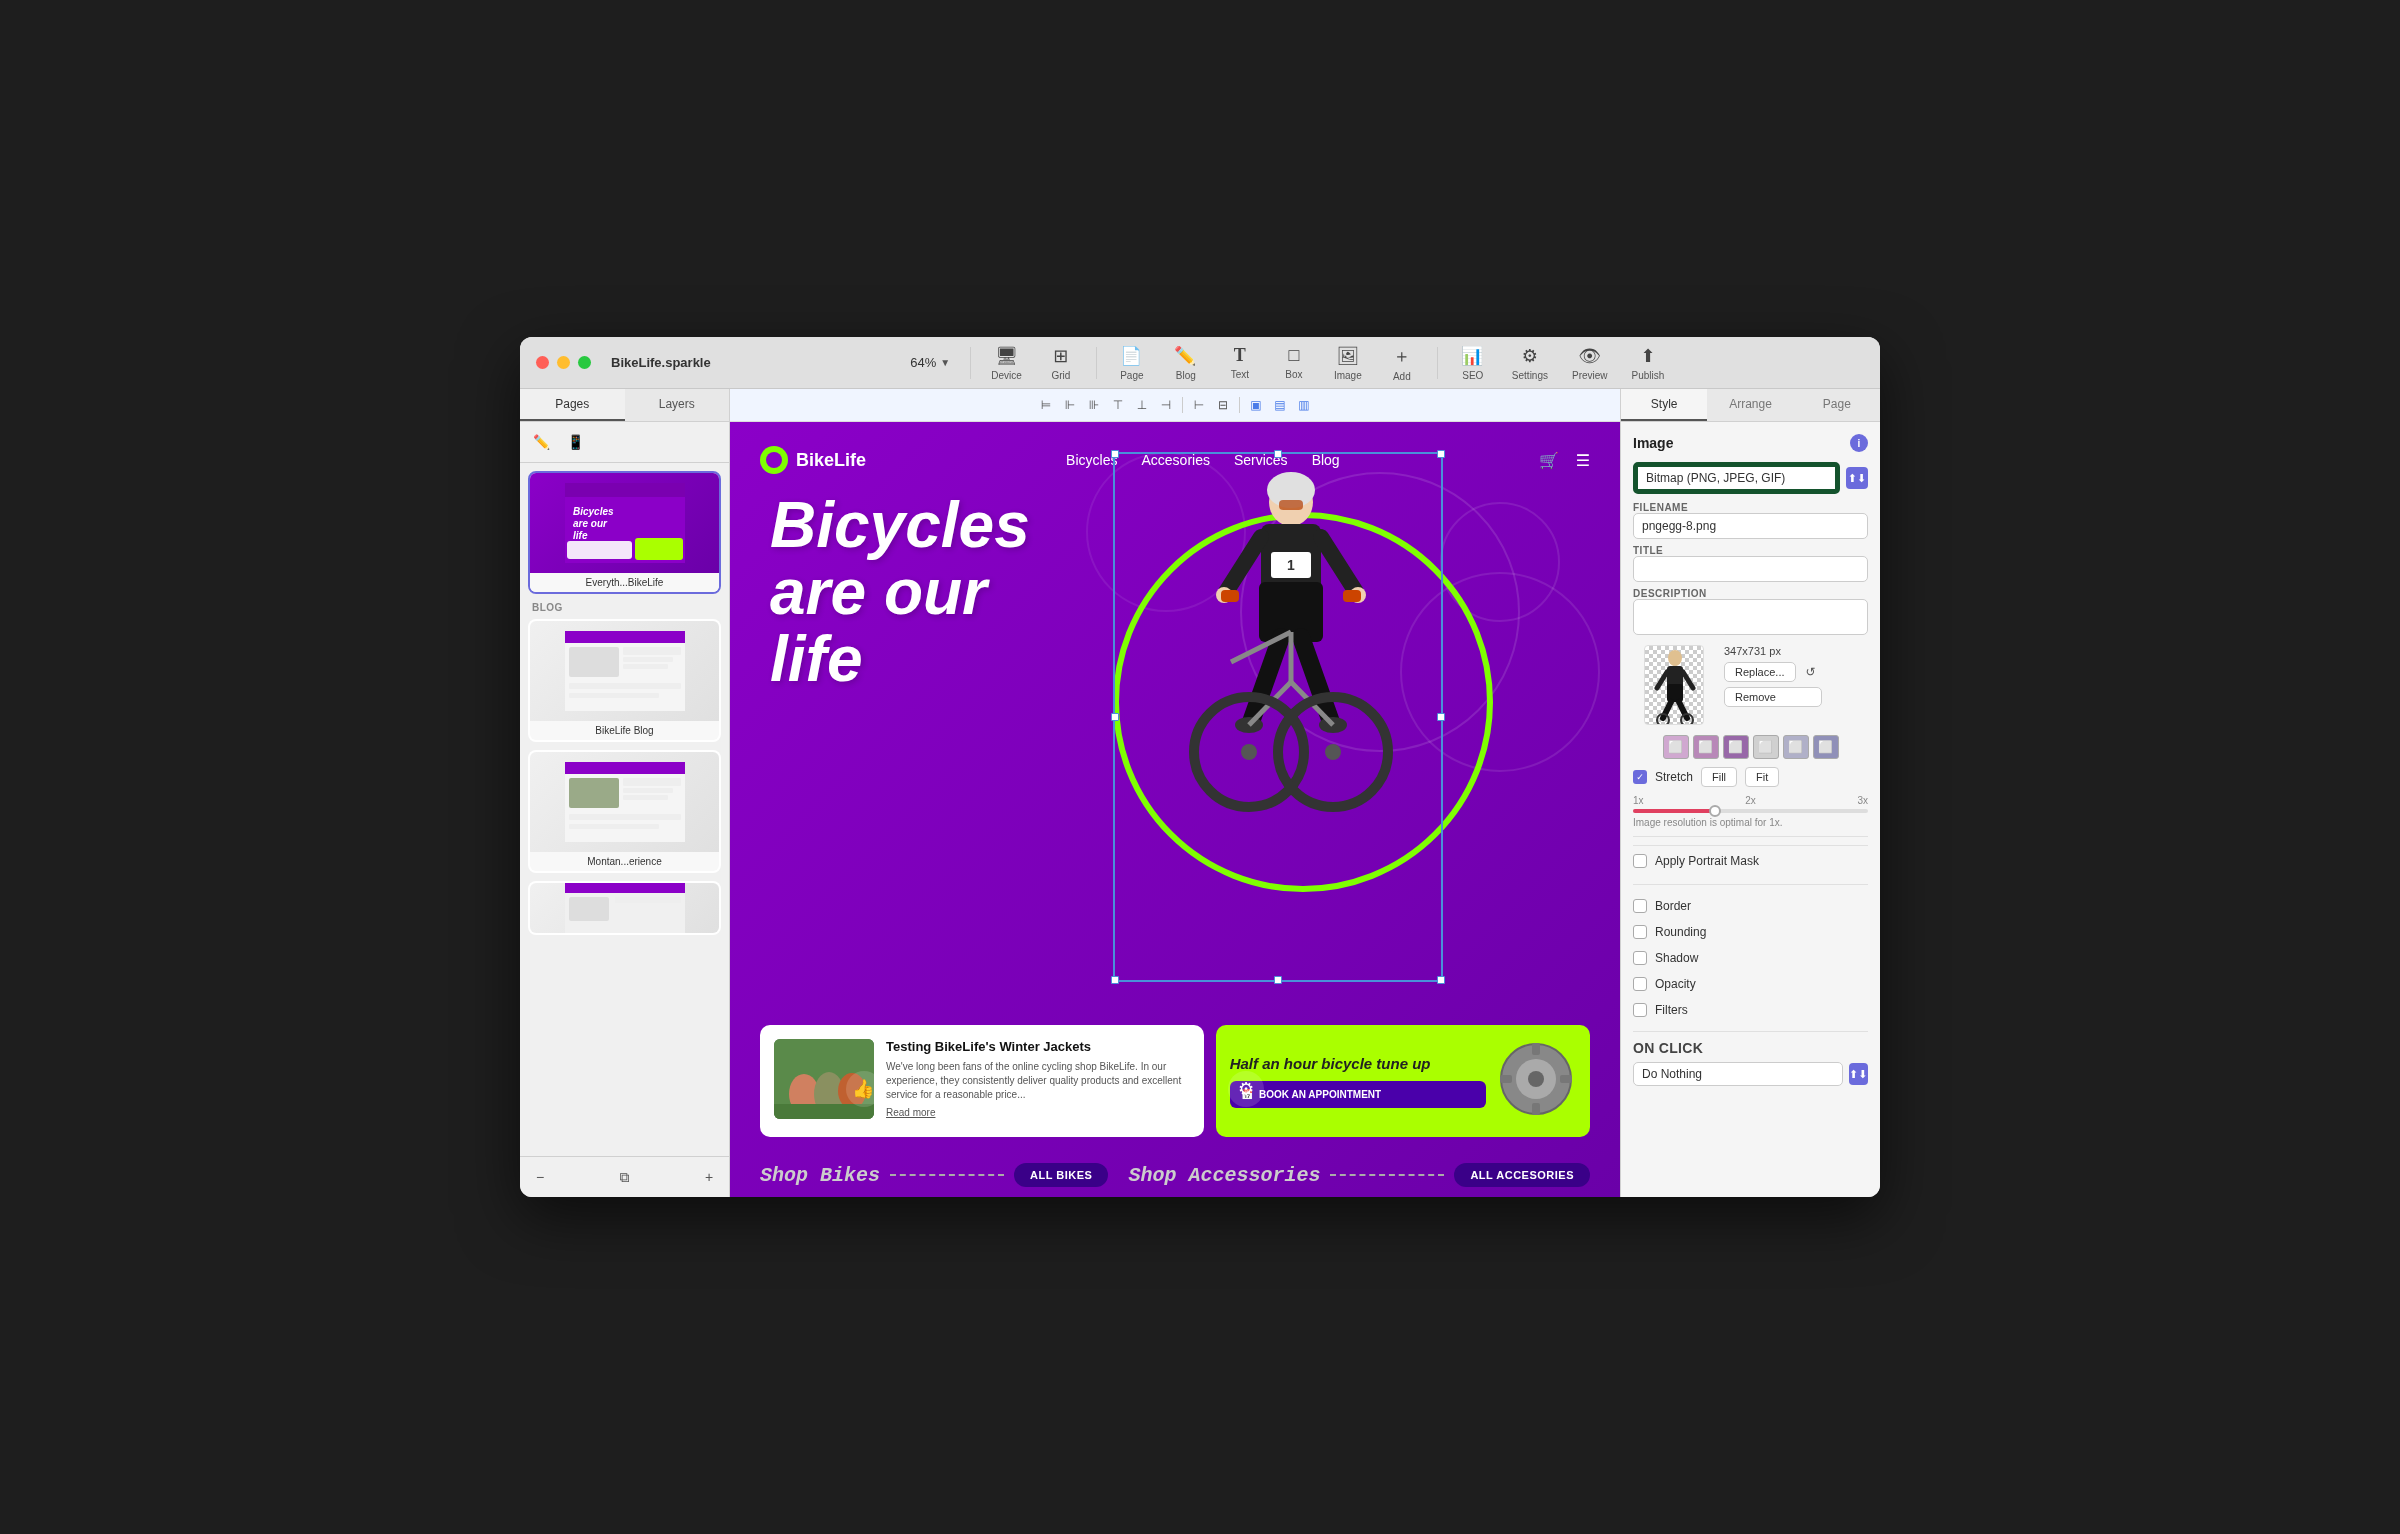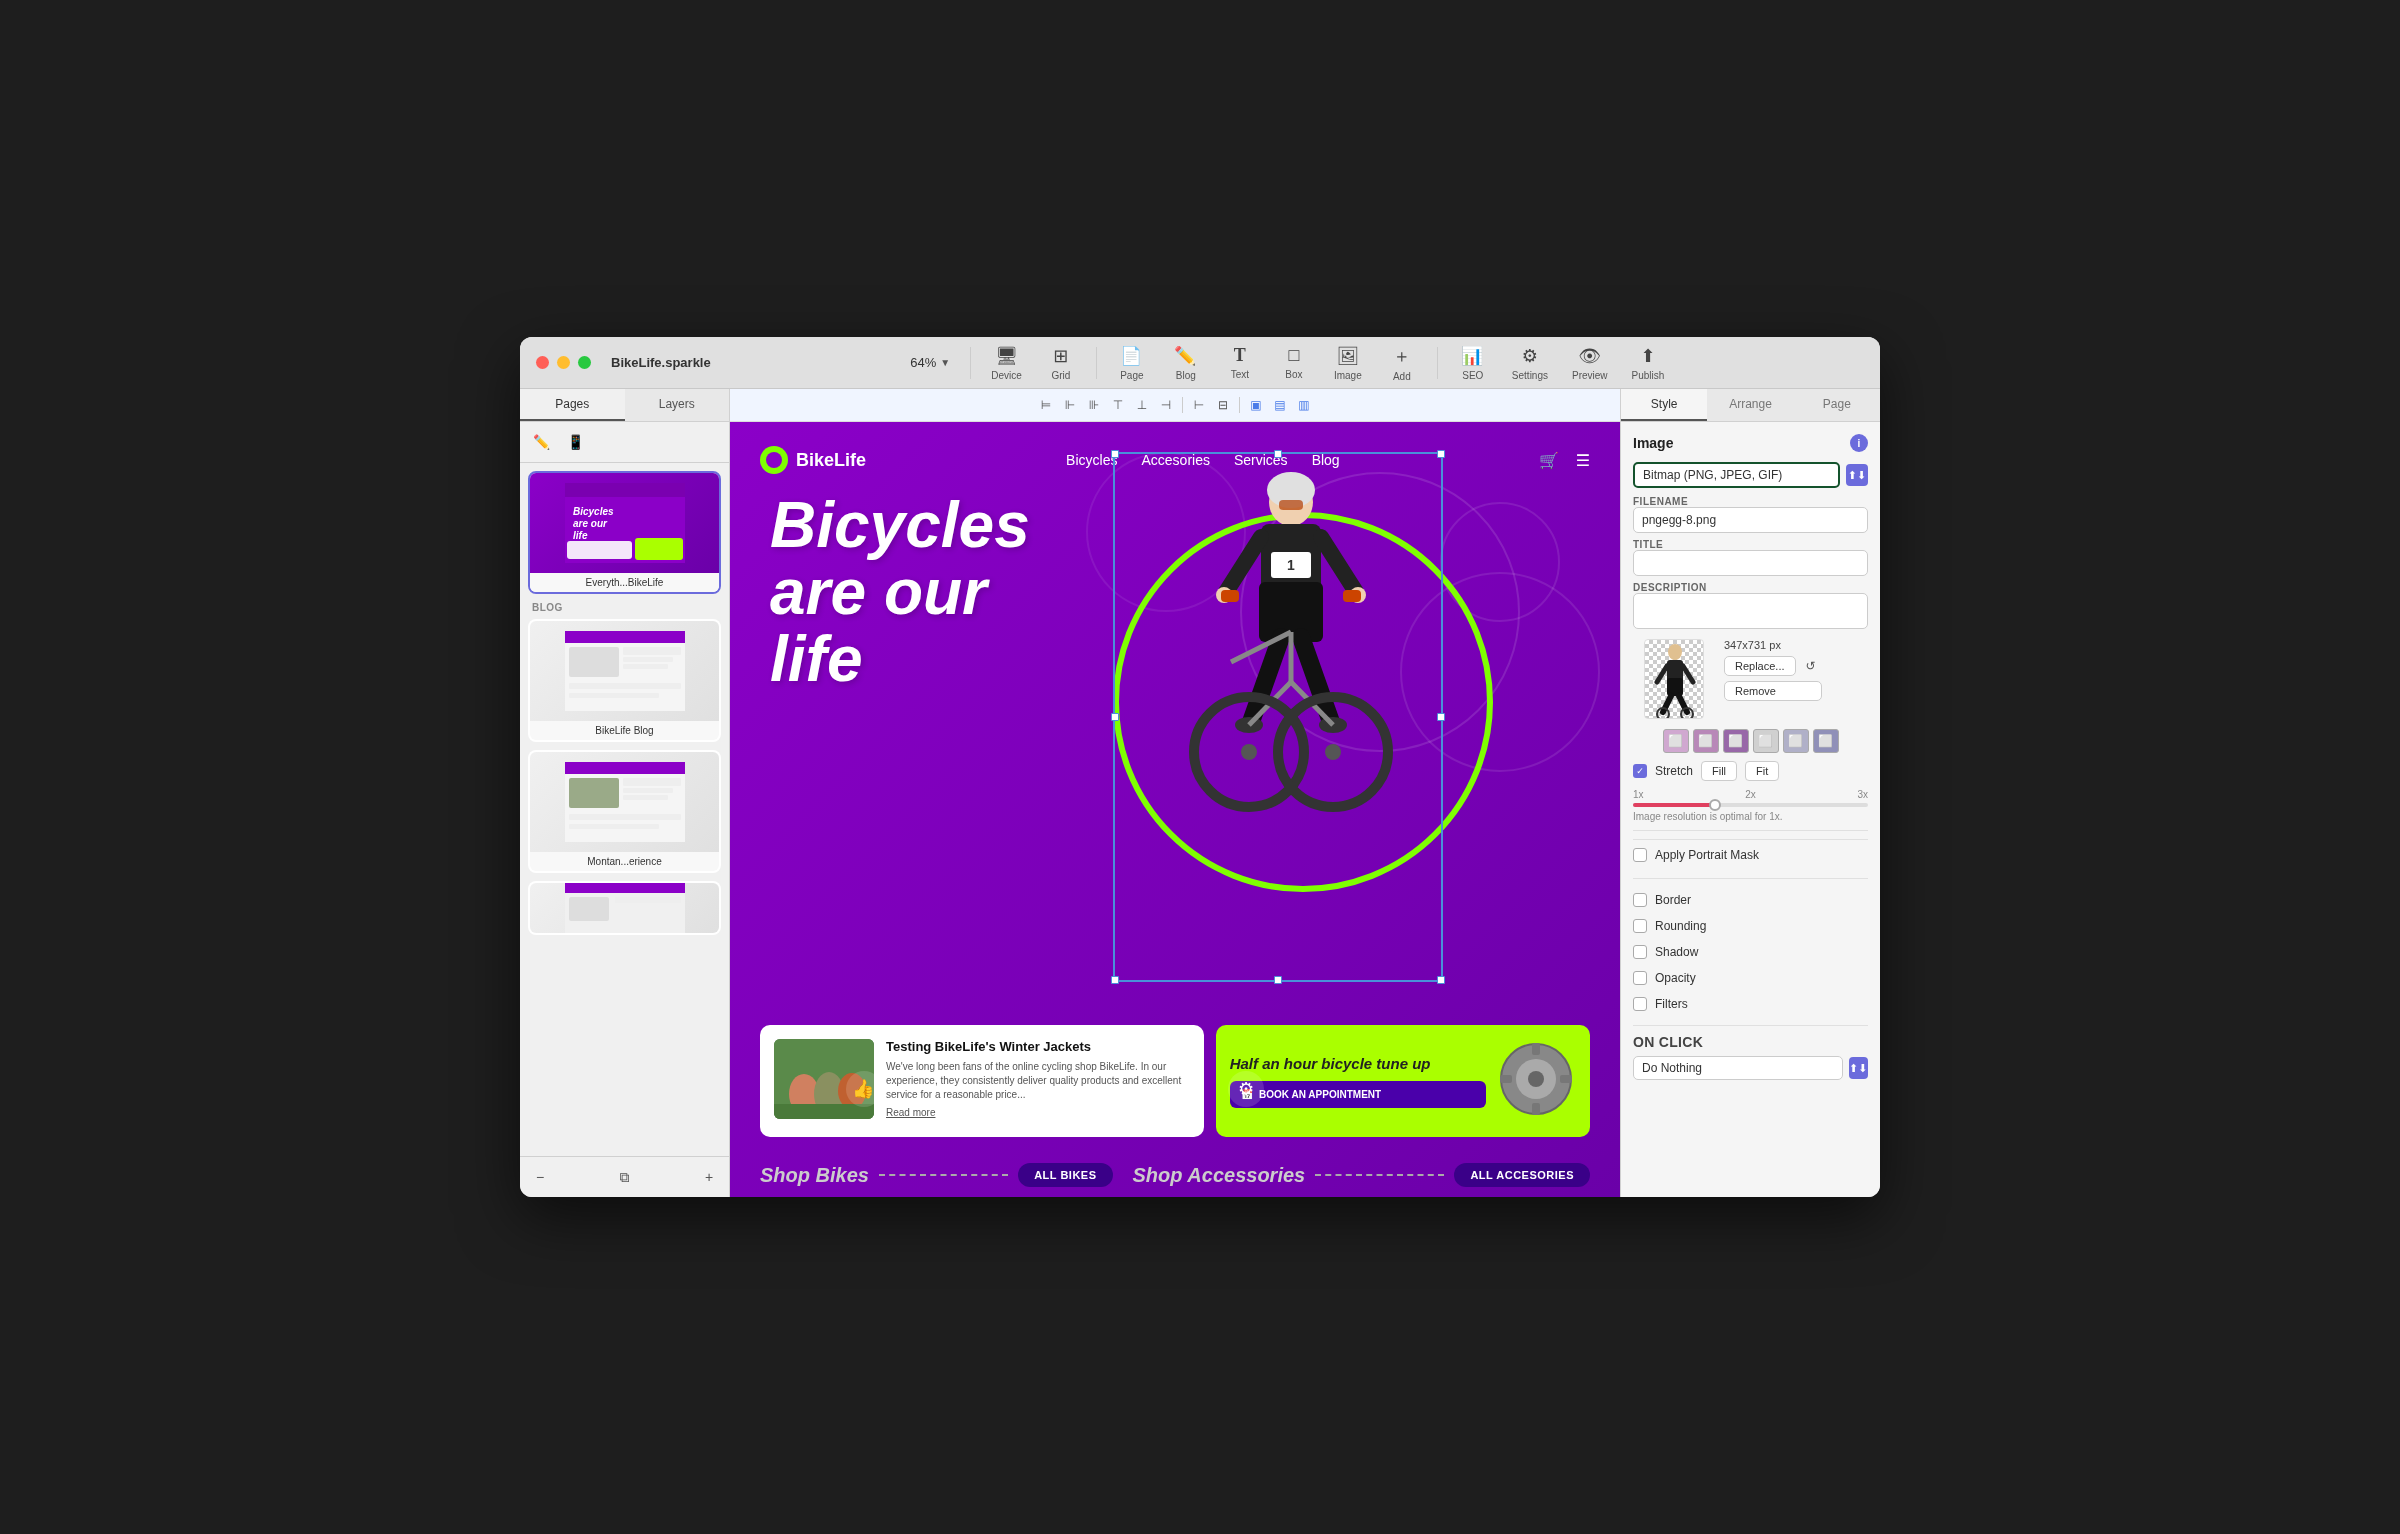--- a/index.html
+++ b/index.html
@@ -379,20 +379,21 @@
       display: flex;
       align-items: center;
       justify-content: space-between;
       z-index: 20;
     }
     .shop-label {
       font-size: 20px;
       font-weight: 600;
       color: #ccc;
       font-style: italic;
+      font-family: Liberation Mono, monospace;
     }
     .shop-btn {
       background: #3a0088;
       color: white;
       border-radius: 20px;
       padding: 6px 16px;
       font-size: 11px;
       font-weight: 700;
       letter-spacing: 0.5px;
     }
@@ -495,21 +496,21 @@
       font-weight: 600;
       color: #666;
       text-transform: uppercase;
       letter-spacing: 0.5px;
     }
     .panel-select {
       display: flex;
       align-items: center;
       gap: 4px;
       background: white;
-      border: 2px solid #14532d;
+      border: 5px solid #14532d;
       border-radius: 5px;
       padding: 4px 8px;
       font-size: 12px;
       color: #333;
       cursor: pointer;
       min-width: 140px;
       justify-content: space-between;
     }
     .select-purple-arrow {
       width: 22px;

